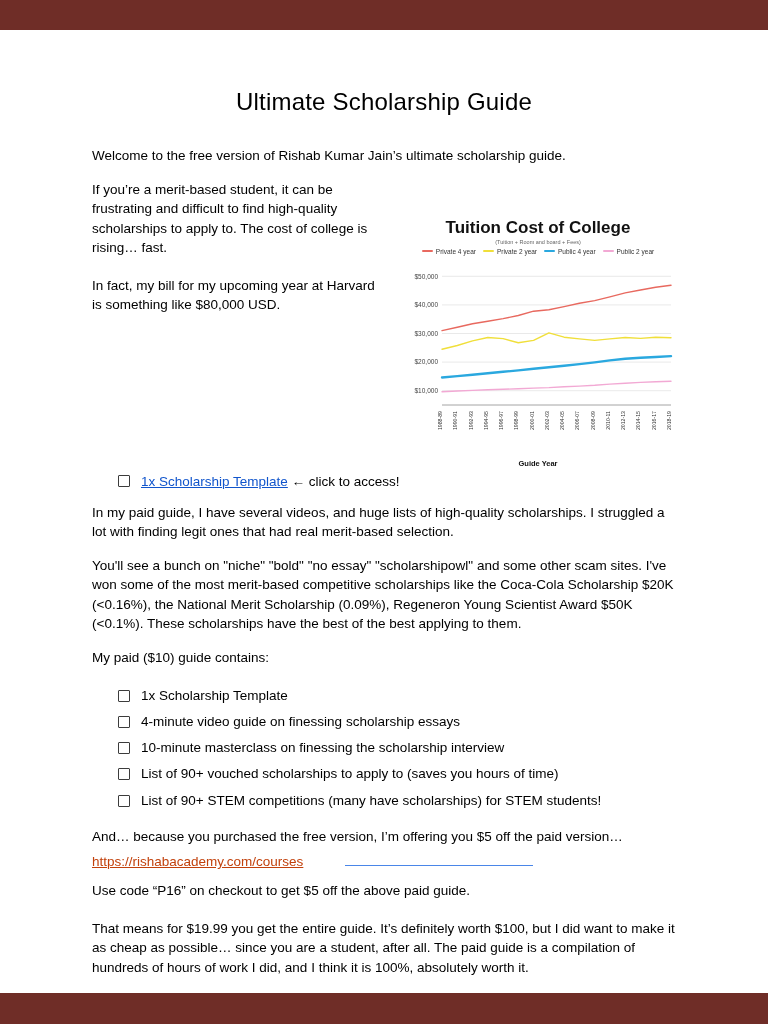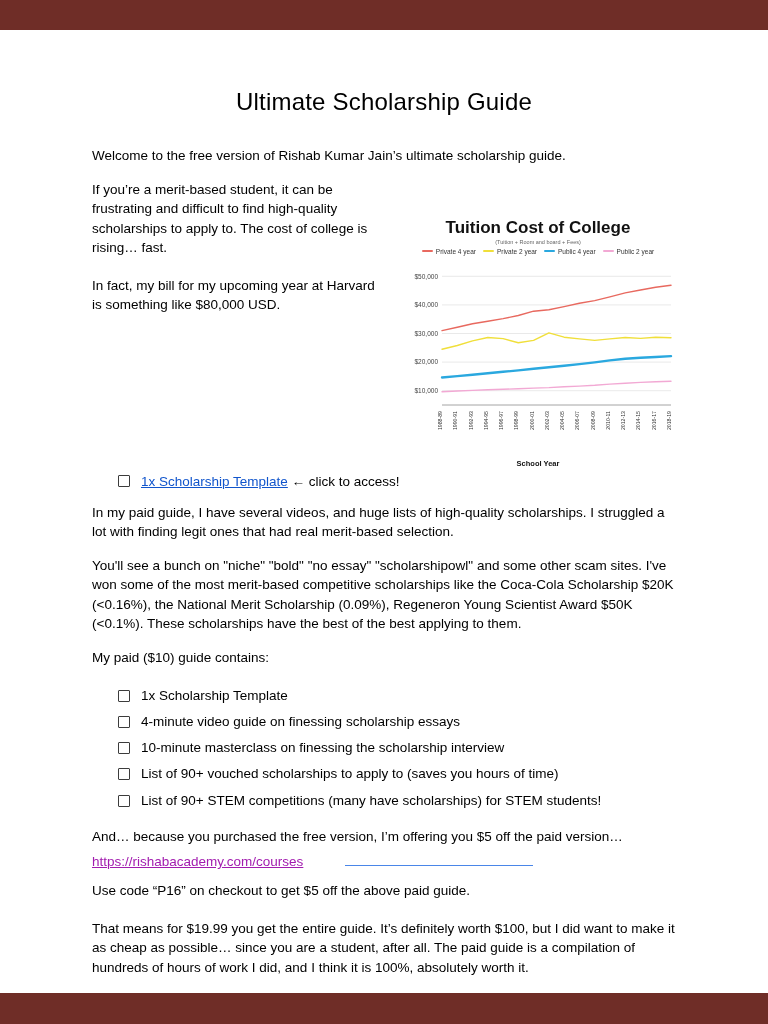--- a/index.html
+++ b/index.html
@@ -37,21 +37,21 @@
   .legend-swatch { display: inline-block; width: 11px; height: 2px; border-radius: 1px; }
   .chart-xlabel { font-size: 7.5px; font-weight: 700; text-align: center; color: #111; margin-top: 2px; }
   svg.plot { display: block; width: 276px; height: 200px; }
 
   
   .check-line { display: flex; align-items: center; margin: 2px 0 14px 26px; font-size: 13.5px; }
   .checkbox { display: inline-block; width: 12px; height: 12px; border: 1.4px solid #3c3c3c; border-radius: 1px; margin-right: 11px; flex: 0 0 auto; }
   ul.checklist { list-style: none; margin: 2px 0 16px 26px; }
   ul.checklist li { display: flex; align-items: center; font-size: 13.5px; line-height: 1.5; margin-bottom: 6px; }
   a.doc-link { color: #1155cc; text-decoration: underline; }
-  a.site-link { color: #a21caf; text-decoration: underline; font-size: 13.5px; }
+  a.site-link { color: #c2410c; text-decoration: underline; font-size: 13.5px; }
   .link-line { display: flex; align-items: baseline; margin-bottom: 12px; }
   .empty-underline { display: inline-block; width: 188px; border-bottom: 1.5px solid #4a86e8; margin-left: 42px; height: 14px; }
 </style>
 </head>
 <body>
 
 <div class="viewer-bar top"></div>
 
 <div class="page">
 
@@ -112,21 +112,21 @@
             <text x="148.86666666666667" y="154" font-size="5.2" fill="#333" text-anchor="end" font-family="Liberation Sans, sans-serif" transform="rotate(-90 148.86666666666667 154)">2002-03</text>
             <text x="164.13333333333333" y="154" font-size="5.2" fill="#333" text-anchor="end" font-family="Liberation Sans, sans-serif" transform="rotate(-90 164.13333333333333 154)">2004-05</text>
             <text x="179.4" y="154" font-size="5.2" fill="#333" text-anchor="end" font-family="Liberation Sans, sans-serif" transform="rotate(-90 179.4 154)">2006-07</text>
             <text x="194.66666666666666" y="154" font-size="5.2" fill="#333" text-anchor="end" font-family="Liberation Sans, sans-serif" transform="rotate(-90 194.66666666666666 154)">2008-09</text>
             <text x="209.93333333333334" y="154" font-size="5.2" fill="#333" text-anchor="end" font-family="Liberation Sans, sans-serif" transform="rotate(-90 209.93333333333334 154)">2010-11</text>
             <text x="225.2" y="154" font-size="5.2" fill="#333" text-anchor="end" font-family="Liberation Sans, sans-serif" transform="rotate(-90 225.2 154)">2012-13</text>
             <text x="240.46666666666667" y="154" font-size="5.2" fill="#333" text-anchor="end" font-family="Liberation Sans, sans-serif" transform="rotate(-90 240.46666666666667 154)">2014-15</text>
             <text x="255.73333333333332" y="154" font-size="5.2" fill="#333" text-anchor="end" font-family="Liberation Sans, sans-serif" transform="rotate(-90 255.73333333333332 154)">2016-17</text>
             <text x="271" y="154" font-size="5.2" fill="#333" text-anchor="end" font-family="Liberation Sans, sans-serif" transform="rotate(-90 271 154)">2018-19</text>
           </svg>
-        <div class="chart-xlabel">School Year</div>
+        <div class="chart-xlabel">Guide Year</div>
       </div>
     </div>
   </div>
 
 
   <div class="check-line">
     <span class="checkbox"></span>
     <a class="doc-link" href="#">1x Scholarship Template</a>
     <span style="white-space: pre;"> ← click to access!</span>
   </div>

